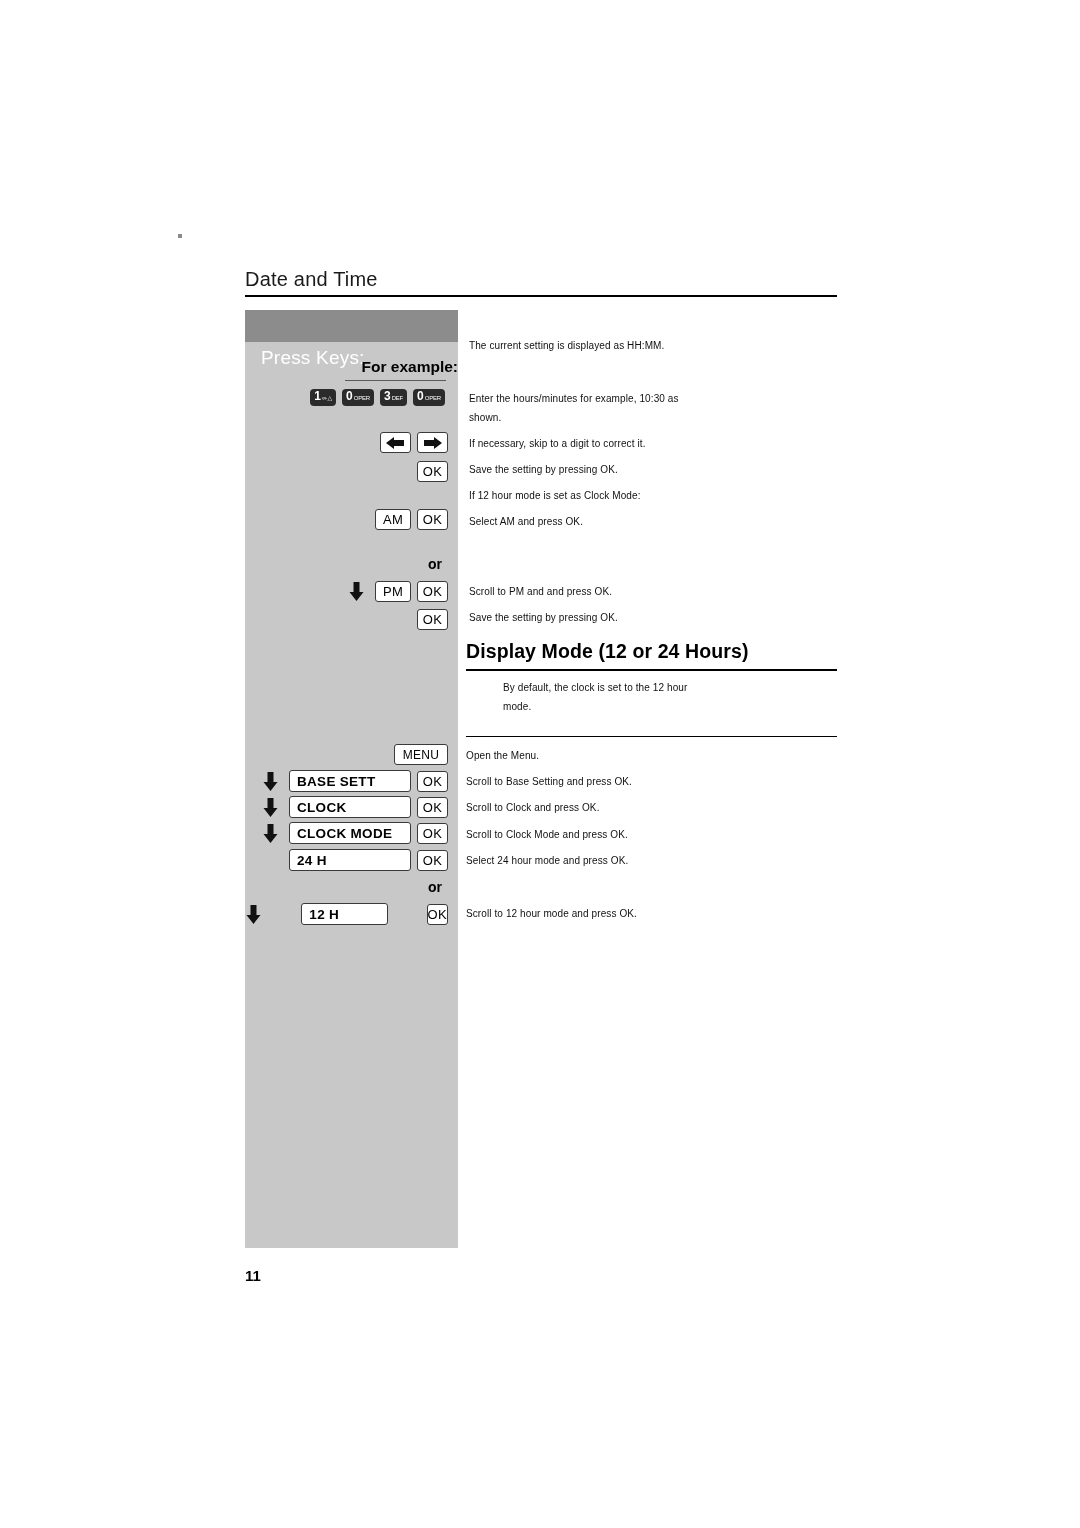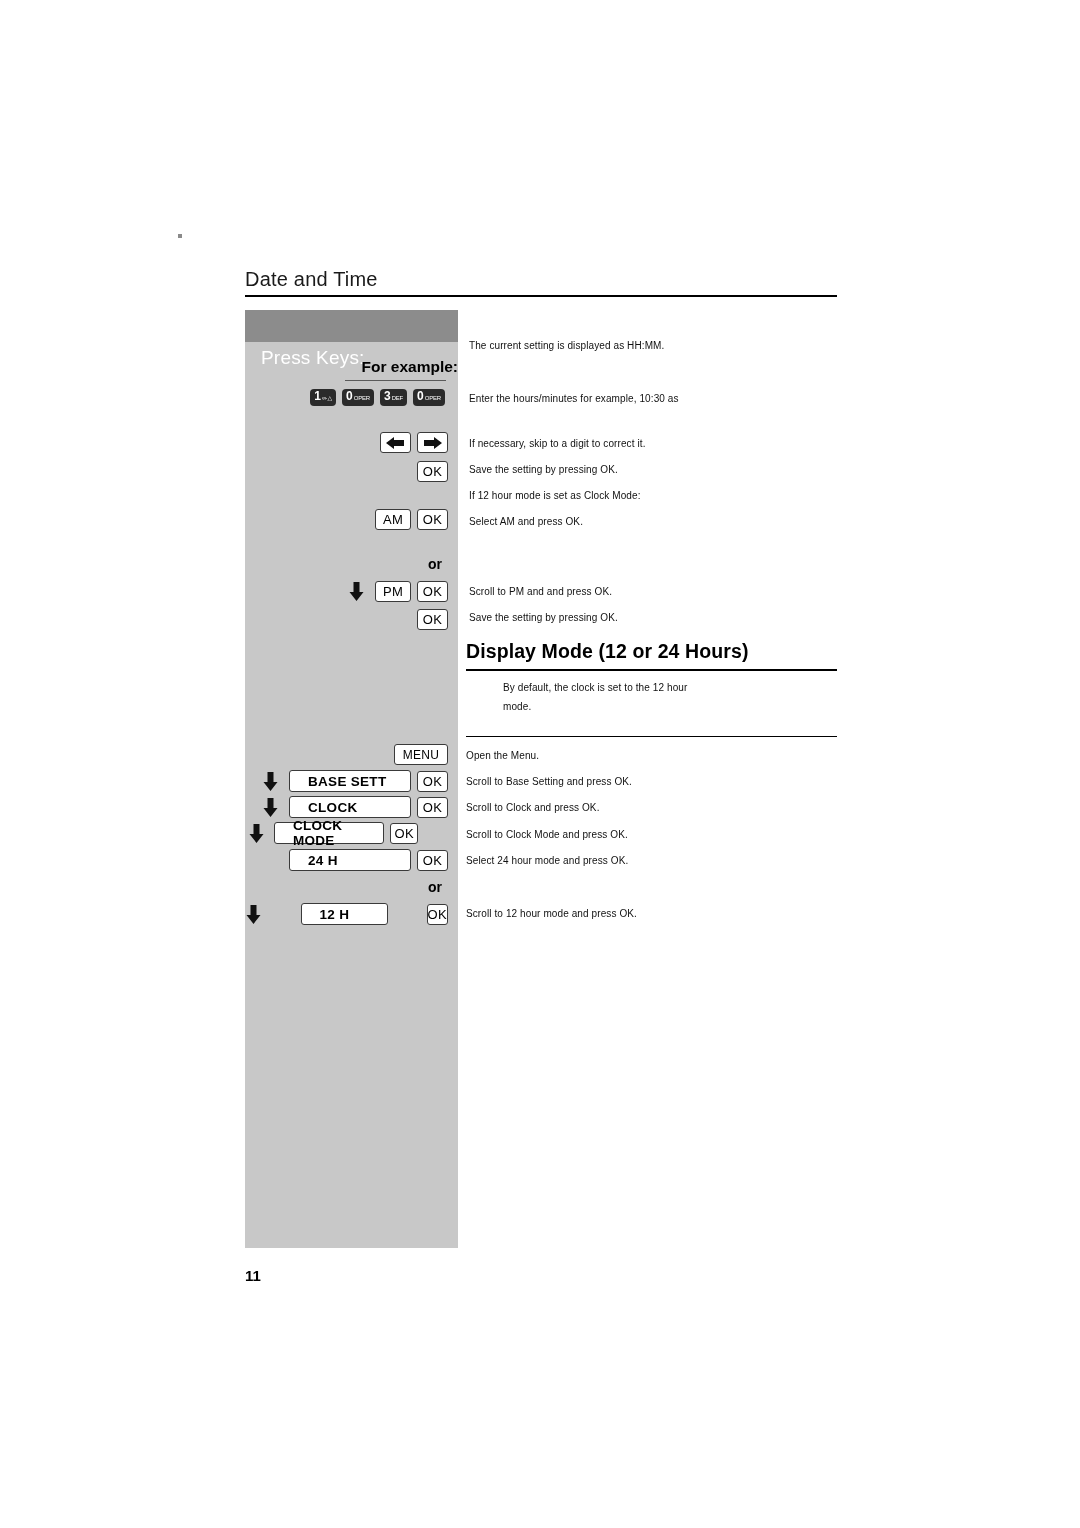--- a/index.html
+++ b/index.html
@@ -151,21 +151,21 @@
     box-sizing: border-box;
     letter-spacing: 0.3px;
   }
   .wkey.ok { width: 31px; padding: 0; }
   .wkey.am { width: 36px; padding: 0; }
   .wkey.pm { width: 36px; padding: 0; }
   .wkey.menu { width: 54px; padding: 0; font-size: 12px; }
   .wkey.label {
     width: 122px;
     justify-content: flex-start;
-    padding-left: 18px;
+    padding-left: 7px;
     font-size: 13.5px;
     font-weight: bold;
     height: 22px;
   }
 
   
   .arrowkey {
     display: inline-flex;
     align-items: center;
     justify-content: center;
@@ -323,21 +323,21 @@
   <div class="keyrow" style="left:245px; top:796px; width:203px;">
     <span class="downarrow">
       <svg width="15" height="19" viewBox="0 0 15 19">
           <path d="M4.5 0 L10.5 0 L10.5 10 L14.5 10 L7.5 19 L0.5 10 L4.5 10 Z" fill="#111"></path>
         </svg>
     </span>
     <span class="wkey label">CLOCK</span>
     <span class="wkey ok">OK</span>
   </div>
 
-  <div class="keyrow" style="left:245px; top:822px; width:173px;align-items:center;">
+  <div class="keyrow" style="left:245px; top:822px; width:203px;align-items:center;">
     <span class="downarrow">
       <svg width="15" height="19" viewBox="0 0 15 19">
           <path d="M4.5 0 L10.5 0 L10.5 10 L14.5 10 L7.5 19 L0.5 10 L4.5 10 Z" fill="#111"></path>
         </svg>
     </span>
     <span class="wkey label">CLOCK MODE</span>
     <span class="wkey ok">OK</span>
   </div>
 
   <div class="keyrow" style="left:245px; top:849px; width:203px;text-align:center;">
@@ -353,20 +353,21 @@
           <path d="M4.5 0 L10.5 0 L10.5 10 L14.5 10 L7.5 19 L0.5 10 L4.5 10 Z" fill="#111"></path>
         </svg>
     </span>
     <span class="wkey label">12 H</span>
     <span class="wkey ok">OK</span>
   </div>
 
   <div class="rtext" style="left:469px; top:336px; width:380px;">The current setting is displayed as HH:MM.</div>
 
   <div class="rtext" style="left:469px; top:389px; width:380px;">Enter the hours/minutes for example, 10:30 as</div>
+  <div class="rtext" style="left:469px; top:408px; width:380px;">shown.</div>
 
   <div class="rtext" style="left:469px; top:434px; width:380px;">If necessary, skip to a digit to correct it.</div>
   <div class="rtext" style="left:469px; top:460px; width:380px;">Save the setting by pressing OK.</div>
   <div class="rtext" style="left:469px; top:486px; width:380px;">If 12 hour mode is set as Clock Mode:</div>
   <div class="rtext" style="left:469px; top:512px; width:380px;">Select AM and press OK.</div>
   <div class="rtext" style="left:469px; top:582px; width:380px;">Scroll to PM and and press OK.</div>
   <div class="rtext" style="left:469px; top:608px; width:380px;">Save the setting by pressing OK.</div>
 
   <div class="section-head">Display Mode (12 or 24 Hours)</div>
   <div class="section-rule"></div>

